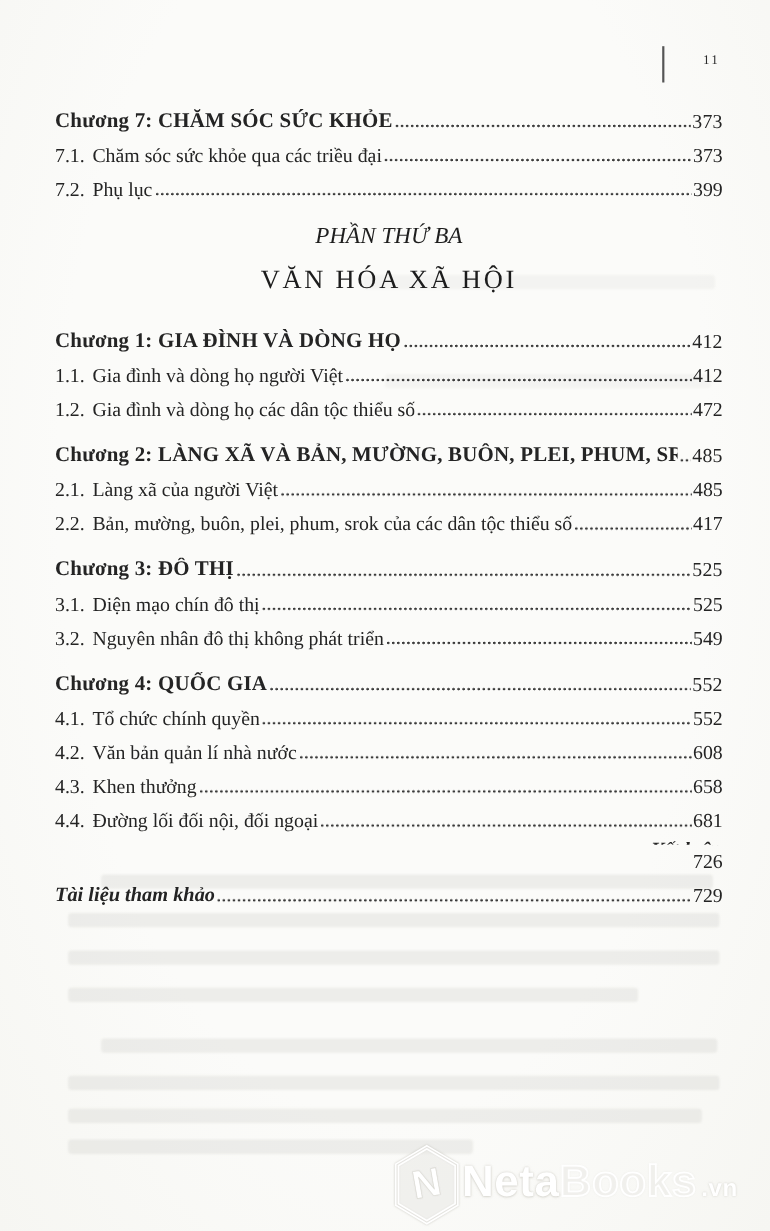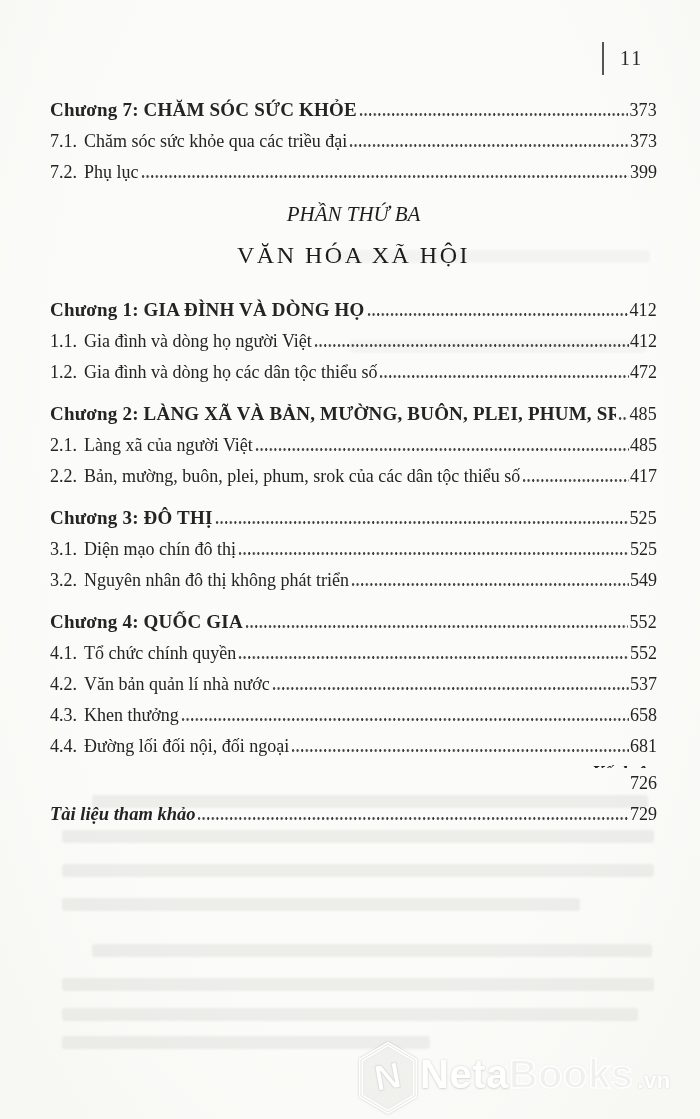--- a/index.html
+++ b/index.html
@@ -14,22 +14,22 @@
     position: absolute; inset: 0;
     background: radial-gradient(ellipse at 50% 40%, #fbfbf9 60%, #f6f6f2 100%);
   }
 
   
   .folio-bar {
     position: absolute; left: 602px; top: 42px;
     width: 2px; height: 33px; background: #555;
   }
   .folio-num {
-    position: absolute; left: 620px; top: 47px;
-    font-size: 20px; letter-spacing: 2px; color: #2a2a2a; text-align: center;
+    position: absolute; left: 639px; top: 47px;
+    font-size: 12px; letter-spacing: 2px; color: #2a2a2a; text-align: center;
   }
 
   
   .bleed span {
     position: absolute; display: block; height: 13px;
     background: rgba(150, 148, 138, 0.13);
     border-radius: 3px; filter: blur(1.2px);
   }
   .bleed span:nth-child(1) { top: 795px;  left: 92px; right: 52px; }
   .bleed span:nth-child(2) { top: 830px;  left: 62px; right: 46px; }
@@ -189,21 +189,21 @@
         <span class="page-num">552</span>
       </div>
       <div class="row sub">
         <span class="label"><span class="num">4.1.</span><span class="title-text">Tổ chức chính quyền</span></span>
         <span class="dots"></span>
         <span class="page-num">552</span>
       </div>
       <div class="row sub">
         <span class="label"><span class="num">4.2.</span><span class="title-text">Văn bản quản lí nhà nước</span></span>
         <span class="dots"></span>
-        <span class="page-num">537</span>
+        <span class="page-num">608</span>
       </div>
       <div class="row sub">
         <span class="label"><span class="num">4.3.</span><span class="title-text">Khen thưởng</span></span>
         <span class="dots"></span>
         <span class="page-num">658</span>
       </div>
       <div class="row sub">
         <span class="label"><span class="num">4.4.</span><span class="title-text">Đường lối đối nội, đối ngoại</span></span>
         <span class="dots"></span>
         <span class="page-num">681</span>

